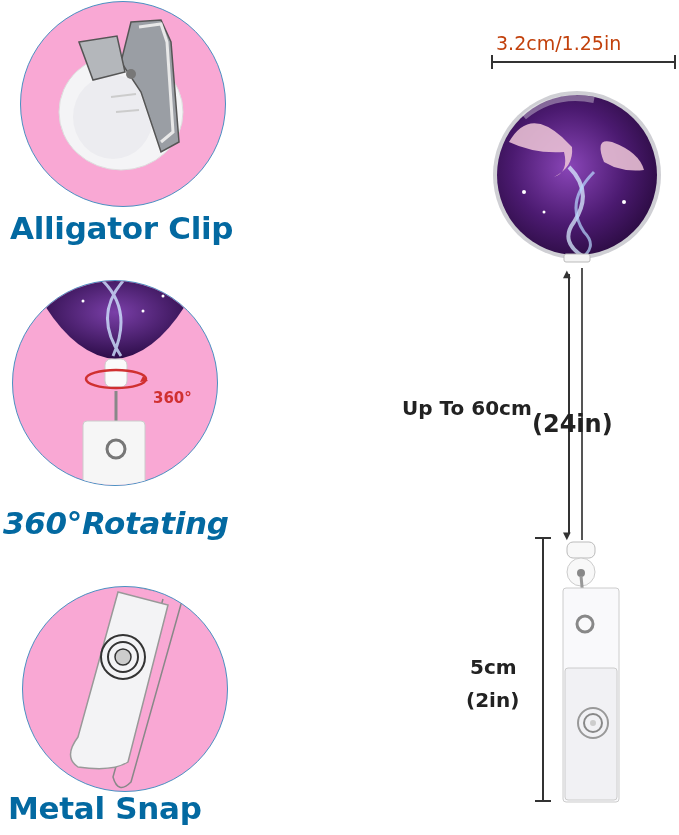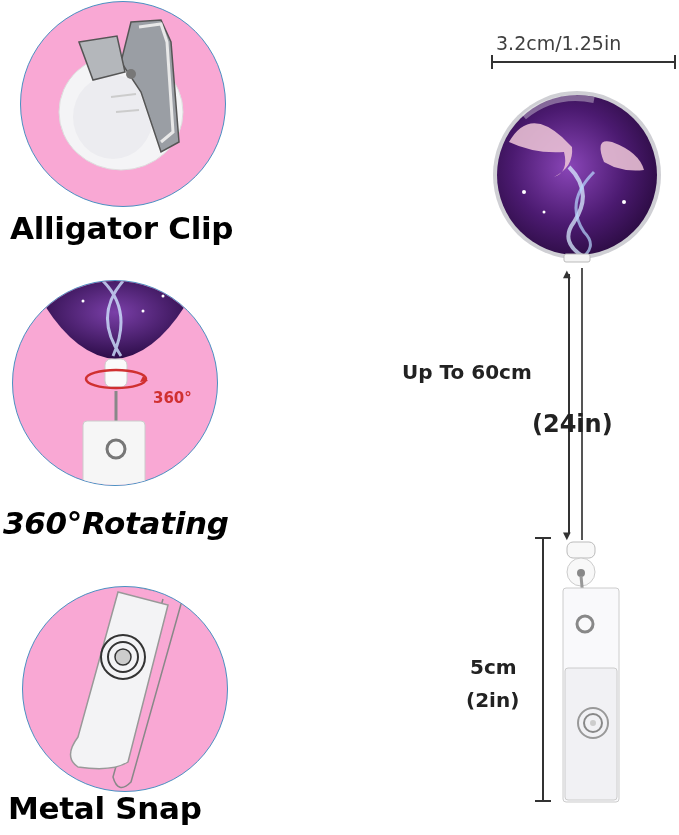--- a/index.html
+++ b/index.html
@@ -1,19 +1,19 @@
 <!DOCTYPE html>
 <html><head>
   <meta charset="utf-8">
   <style>
     html, body { margin: 0; padding: 0; background: #ffffff; }
     body { width: 679px; height: 835px; position: relative; overflow: hidden; font-family: "DejaVu Sans", sans-serif; color: #111; }
 
     .feature-circle { position: absolute; width: 204px; height: 204px; border-radius: 50%; border: 1.5px solid #4a90c2; background: #f9a8d4; overflow: hidden; }
-    .feature-label { position: absolute; font-weight: bold; font-size: 31px; letter-spacing: -0.3px; color: #000000; white-space: nowrap; }
+    .feature-label { position: absolute; font-weight: bold; font-size: 31px; letter-spacing: -0.3px; color: #0369a1; white-space: nowrap; }
 
     
     #c1 { left: 20px; top: 1px; }
     #c2 { left: 12px; top: 280px; }
     #c3 { left: 22px; top: 586px; }
     #l1 { left: 10px; top: 210px; }
     #l2 { left: 3px; top: 505px; font-style: italic; }
     #l3 { left: 8px; top: 790px; }
 
     .abs { position: absolute; }
@@ -68,21 +68,21 @@
   <svg width="204" height="204" viewBox="0 0 204 204">
     <path d="M115 0 L160 10 L108 195 Q95 208 90 190 L140 12" fill="none" stroke="#888" stroke-width="1.5"></path>
     <path d="M95 5 L145 18 L105 175 Q90 185 55 180 Q40 170 55 150 Z" fill="#f3f3f5" stroke="#999" stroke-width="1.5"></path>
     <circle cx="100" cy="70" r="22" fill="none" stroke="#333" stroke-width="2"></circle>
     <circle cx="100" cy="70" r="15" fill="none" stroke="#333" stroke-width="2"></circle>
     <circle cx="100" cy="70" r="8" fill="#ccc" stroke="#333" stroke-width="1.5"></circle>
   </svg>
 </div>
 <div id="l3" class="feature-label">Metal Snap</div>
 
-<div class="dim-text" style="left:496px; top:32px; font-size:19px; font-weight:normal; color:#404040;">3.2cm/1.25in</div>
+<div class="dim-text" style="left:496px; top:32px; font-size:19px; font-weight:normal; color:#c2410c;">3.2cm/1.25in</div>
 <div class="line-h" style="left:492px; top:61px; width:184px;"></div>
 <div class="line-v" style="left:491px; top:55px; height:14px;"></div>
 <div class="line-v" style="left:674px; top:55px; height:14px;"></div>
 
 <svg class="abs" style="left:484px; top:82px;" width="186" height="190" viewBox="0 0 186 190">
   <defs>
     <radialGradient id="bg2" cx="45%" cy="45%" r="60%">
       <stop offset="0" stop-color="#8a46b8"></stop>
       <stop offset="0.6" stop-color="#4b1a70"></stop>
       <stop offset="1" stop-color="#2a0b40"></stop>
@@ -99,21 +99,21 @@
     <circle cx="60" cy="130" r="1.5" fill="#fff"></circle>
     <circle cx="140" cy="120" r="2" fill="#fff"></circle>
   <rect x="80" y="172" width="26" height="8" rx="2" fill="#f4f4f4" stroke="#bbb"></rect>
 </svg>
 
 <div class="cord" style="left:581px; top:268px; height:272px;"></div>
 <div class="line-v" style="left:568px; top:274px; height:260px; width:1.5px;"></div>
 <div class="abs" style="left:563px; top:268px; font-size:10px; color:#333;">▲</div>
 <div class="abs" style="left:563px; top:530px; font-size:10px; color:#333;">▼</div>
 
-<div class="dim-text" style="left:402px; top:360px; font-size:20px;">Up To 60cm</div>
+<div class="dim-text" style="left:402px; top:396px; font-size:20px;">Up To 60cm</div>
 <div class="dim-text" style="left:487px; top:410px; font-size:24px;margin-left:45px;">(24in)</div>
 
 <div class="line-v" style="left:542px; top:537px; height:264px;"></div>
 <div class="line-h" style="left:535px; top:537px; width:16px;"></div>
 <div class="line-h" style="left:535px; top:800px; width:16px;"></div>
 <div class="dim-text" style="left:470px; top:655px; font-size:20px;">5cm</div>
 <div class="dim-text" style="left:466px; top:688px; font-size:20px;">(2in)</div>
 
 <svg class="abs" style="left:555px; top:538px;" width="70" height="270" viewBox="0 0 70 270">
   <rect x="12" y="4" width="28" height="16" rx="6" fill="#f8f8f8" stroke="#bbb"></rect>

